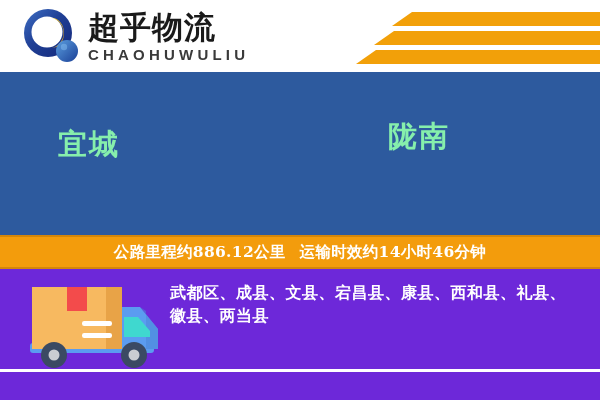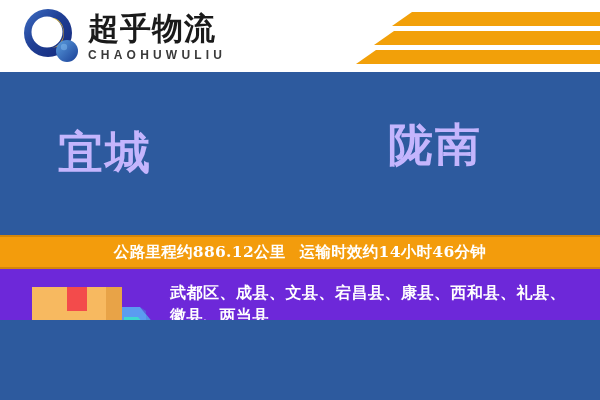--- a/index.html
+++ b/index.html
@@ -9,21 +9,21 @@
   body {
     width: 600px;
     height: 400px;
     overflow: hidden;
     font-family: "Liberation Sans", "DejaVu Sans", sans-serif;
     background: #2d5a9e;
   }
   #banner {
     position: relative;
     width: 600px;
-    height: 320px;
+    height: 400px;
     background: #2d5a9e;
     overflow: hidden;
   }
 
   
   #header {
     position: absolute;
     left: 0; top: 0;
     width: 600px;
     height: 72px;
@@ -54,21 +54,21 @@
     font-size: 31px;
     font-weight: bold;
     color: #1a1a1a;
     line-height: 1.05;
     letter-spacing: 1px;
     white-space: nowrap;
   }
   #brand-pinyin {
     margin-top: 3px;
     font-family: "Liberation Sans", sans-serif;
-    font-size: 12px;
+    font-size: 15px;
     font-weight: bold;
     color: #3a3a3a;
     letter-spacing: 4.2px;
     white-space: nowrap;
   }
 
   
   .stripe {
     position: absolute;
     height: 14px;
@@ -86,23 +86,23 @@
   #route-section {
     position: absolute;
     left: 0; top: 72px;
     width: 600px;
     height: 163px;
     background: #2d5a9e;
   }
   .city-name {
     position: absolute;
     font-family: "DejaVu Sans", "Liberation Sans", sans-serif;
-    font-size: 45px;
-    font-weight: bold;
-    color: #c4b5fd;
+    font-size: 29px;
+    font-weight: bold;
+    color: #86efac;
     letter-spacing: 2px;
     white-space: nowrap;
     line-height: 1;
   }
   #city-origin { left: 58px; top: 58px; }
   #city-dest   { left: 388px; top: 50px; }
 
   #route-middle {
     position: absolute;
     left: 228px; top: 42px;

